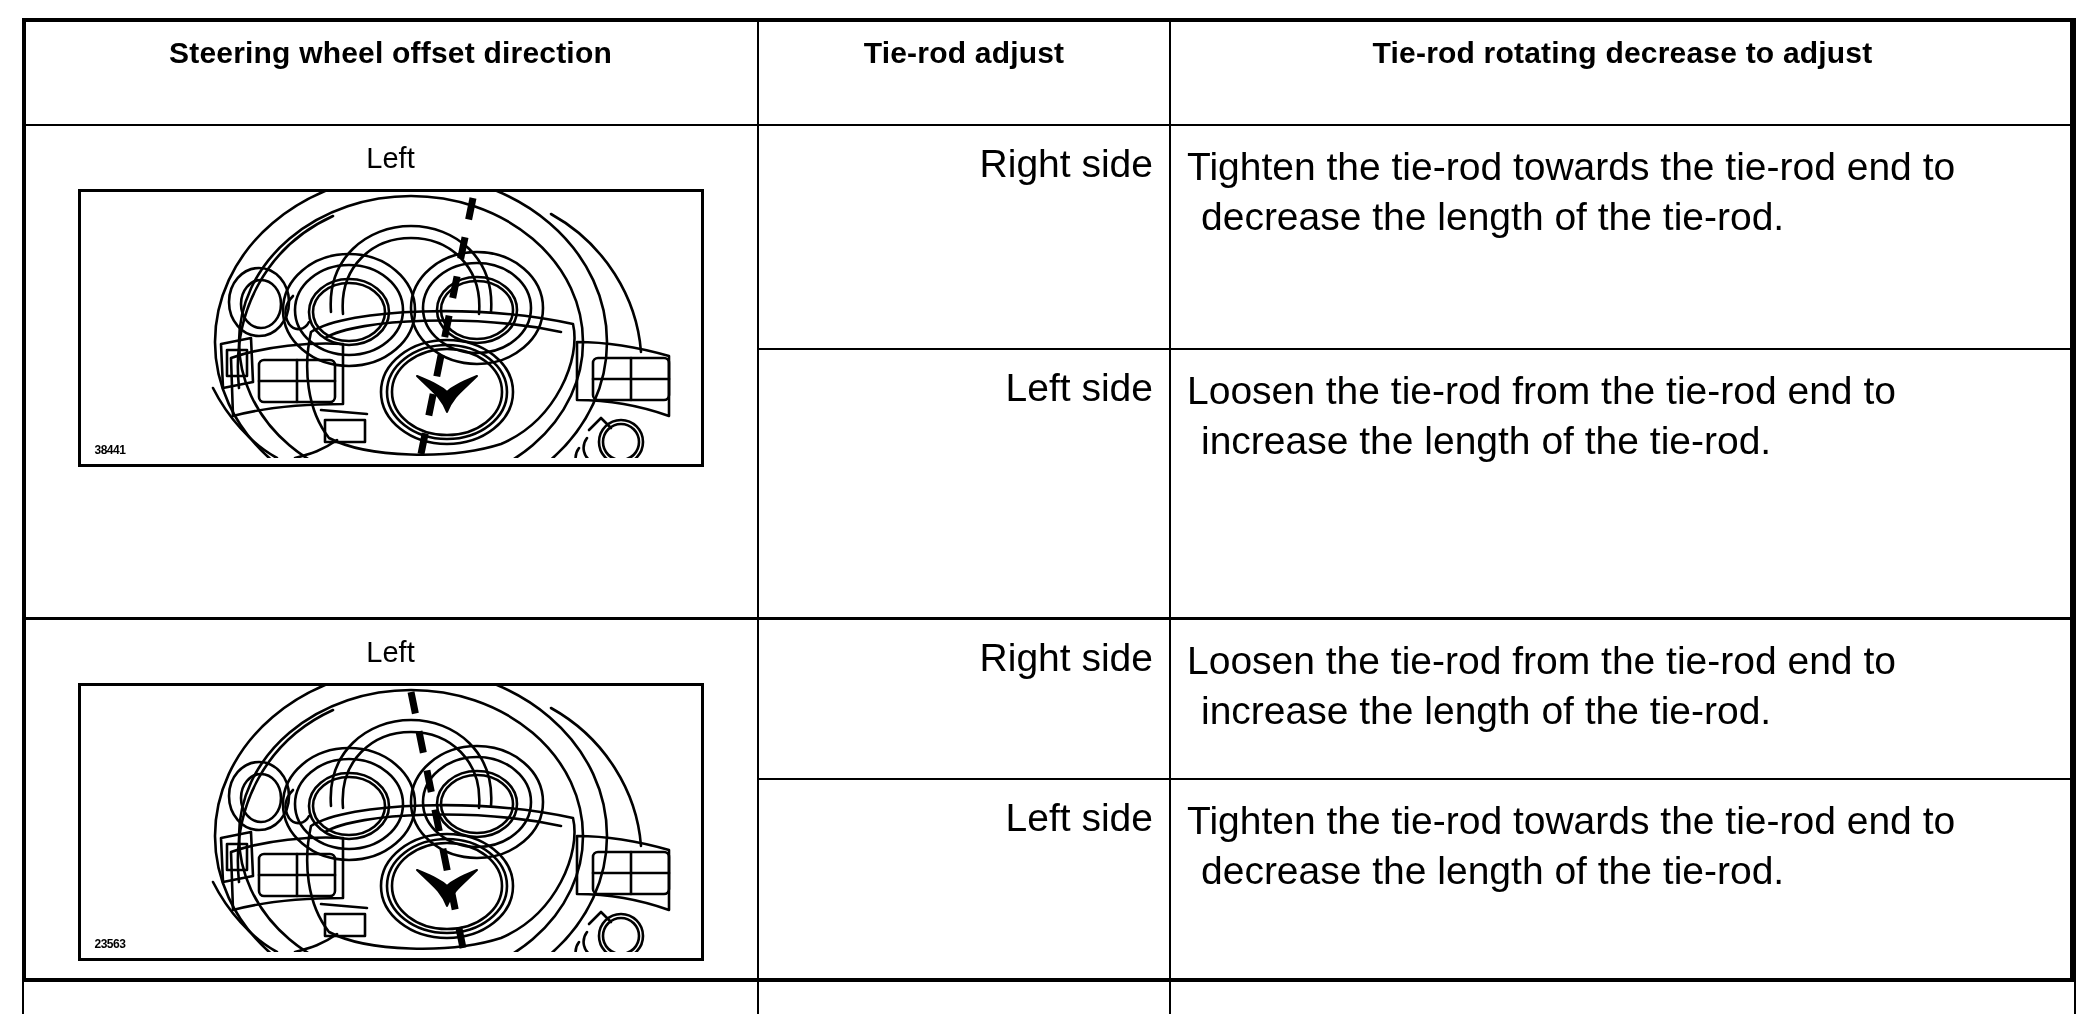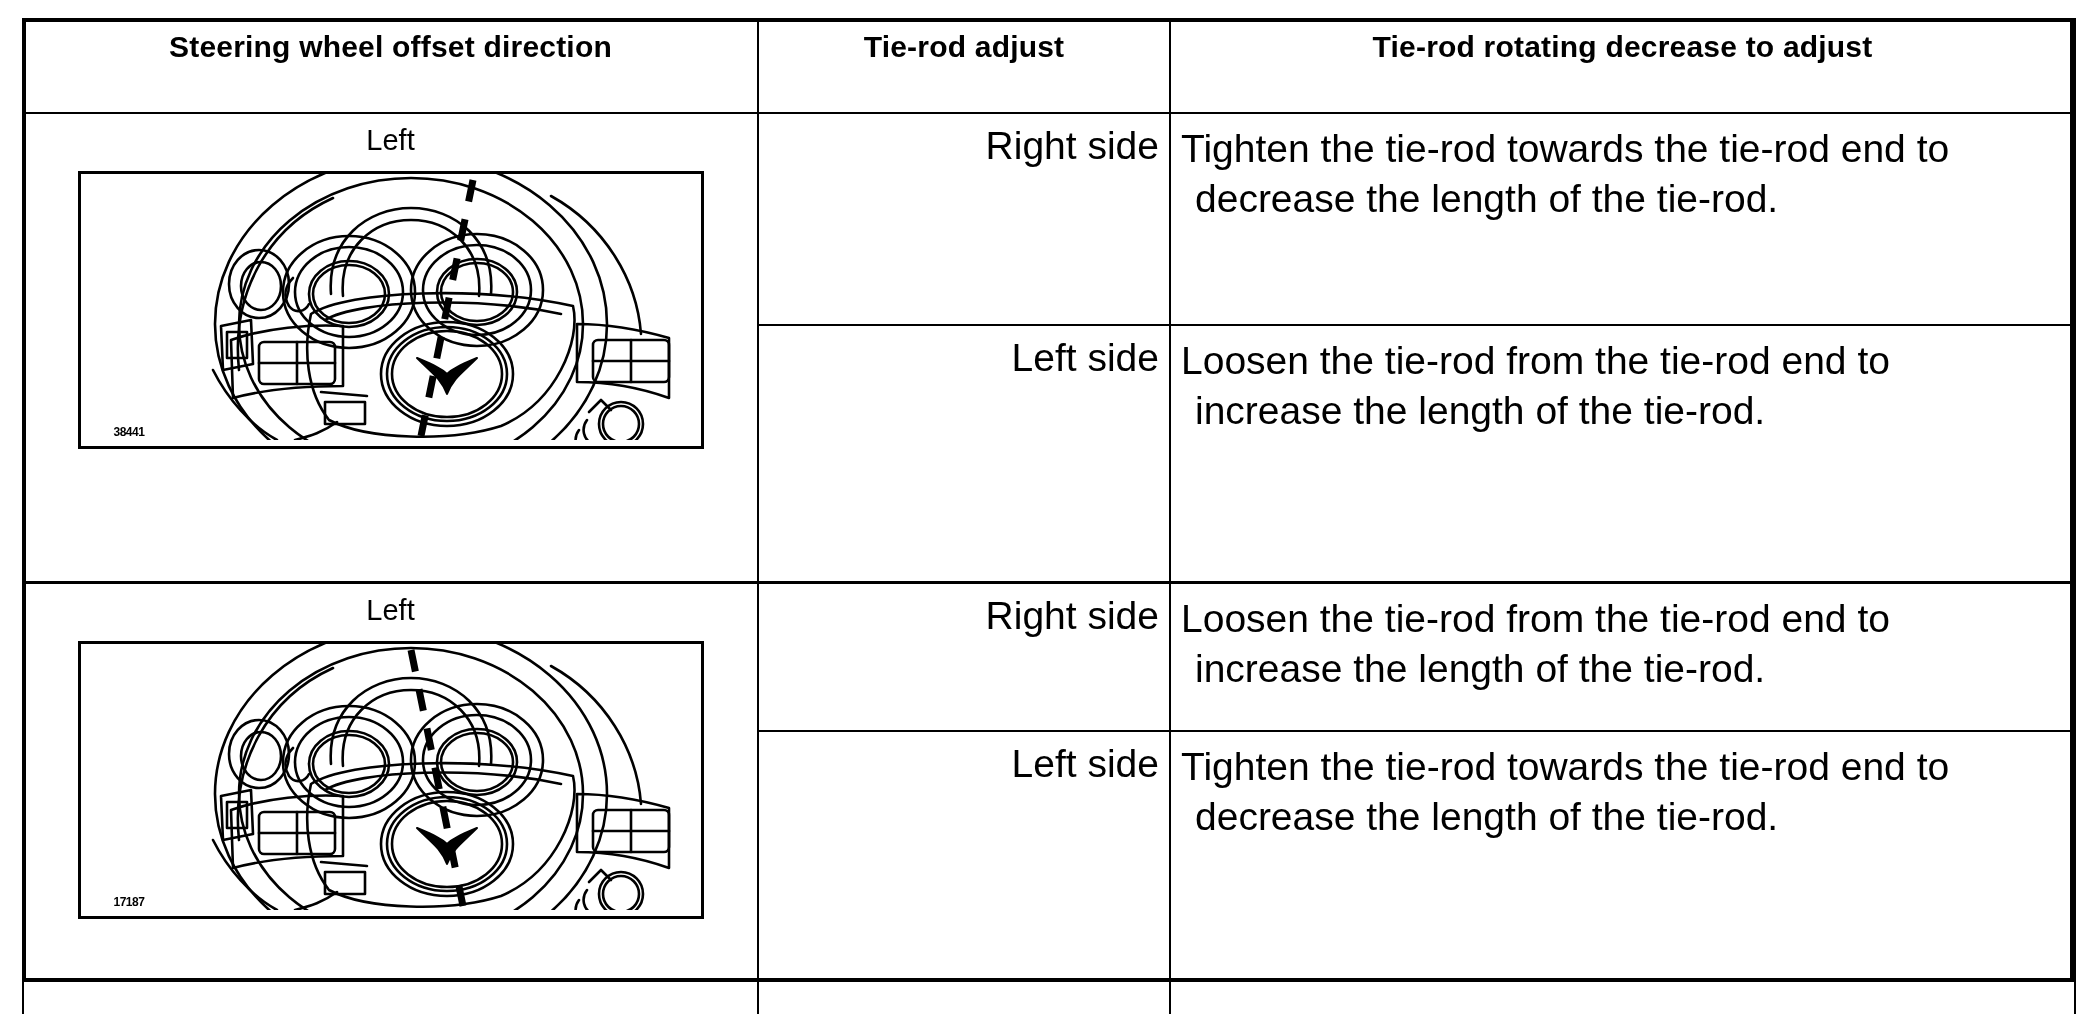--- a/index.html
+++ b/index.html
@@ -28,21 +28,21 @@
     left: 22px;
     top: 18px;
     width: 2052px;
     border-collapse: collapse;
     table-layout: fixed;
     background: #ffffff;
   }
   table.adjust-table td,
   table.adjust-table th {
     border: 2px solid #000000;
-    padding: 10px;
+    padding: 16px;
     vertical-align: top;
     background: #ffffff;
   }
 
   
   table.adjust-table {
     outline: none;
   }
   .frame-top, .frame-bottom, .frame-left, .frame-right {
     position: absolute;
@@ -108,21 +108,20 @@
   .diagram-code {
     position: absolute;
     left: 14px;
     bottom: 8px;
     font-size: 12px;
     font-weight: bold;
     font-family: "Liberation Sans", sans-serif;
     letter-spacing: -0.5px;
     color: #000;
     line-height: 1;
-    margin-left: 19px;
   }
 </style>
 </head>
 <body>
 
 <div class="sheet">
 
   <table class="adjust-table">
     <colgroup>
       <col class="c1">
@@ -278,21 +277,21 @@
                 <ellipse cx="366" cy="200" rx="66" ry="52"></ellipse>
                 <ellipse cx="366" cy="200" rx="60" ry="47"></ellipse>
                 <ellipse cx="366" cy="200" rx="55" ry="43"></ellipse>
                 <path d="M336 184 C350 198 360 204 366 220 C372 204 382 198 396 184
                          C382 190 372 194 366 200 C360 194 350 190 336 184 Z" fill="#000000" stroke="#000000" stroke-width="2"></path>
               </g>
               <g stroke="#000000" stroke-width="7" stroke-linecap="butt" fill="none" stroke-dasharray="22 18">
                 <path d="M330 6 L382 262"></path>
               </g>
             </svg>
-            <div class="diagram-code">17187</div>
+            <div class="diagram-code">23563</div>
           </div>
         </td>
 
         <td class="side-cell" style="height:126px;border-top-width:3px">Right side</td>
         <td class="instr-cell" style="border-top-width:3px">
           <span>Loosen the tie-rod from the tie-rod end to</span>
           <span class="l2">increase the length of the tie-rod.</span>
         </td>
       </tr>
 

